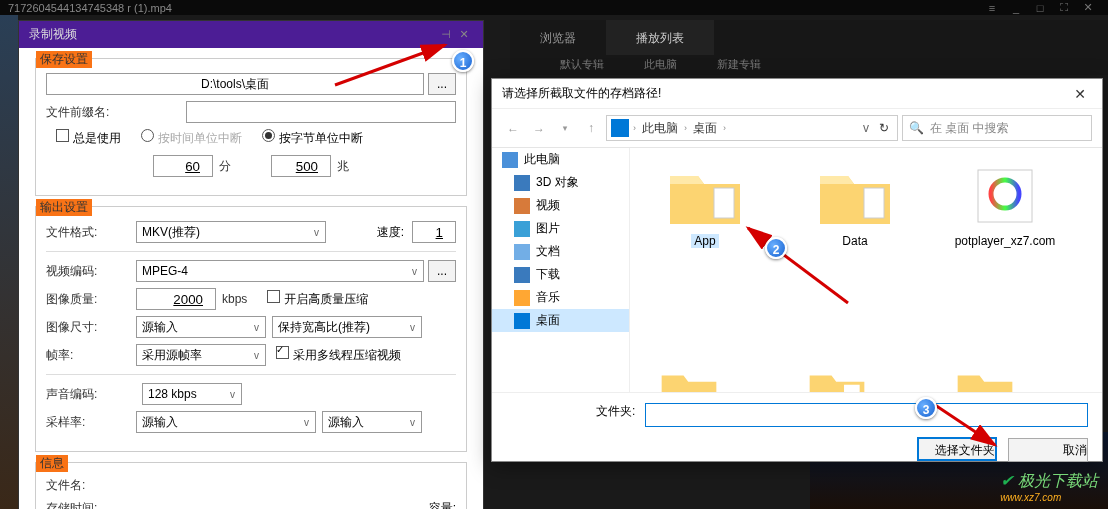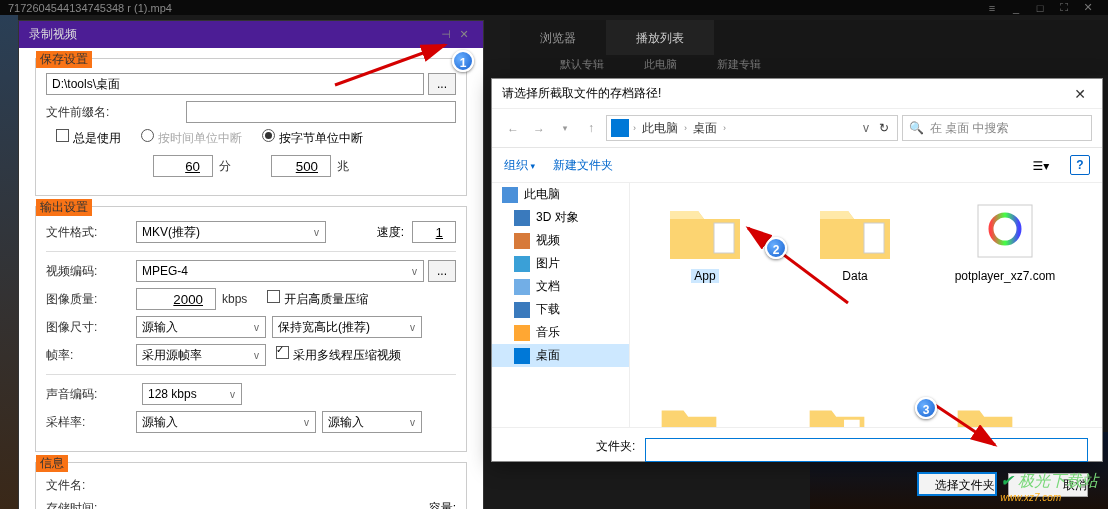--- a/index.html
+++ b/index.html
@@ -20,21 +20,21 @@
 
 .record-panel { position: absolute; top: 20px; left: 18px; width: 466px; height: 490px; background: #fff; border: 1px solid #333; }
 .record-titlebar { background: #4c1d95; color: #ddd; padding: 5px 10px; display: flex; align-items: center; }
 .record-titlebar .spacer { flex: 1; }
 .record-titlebar .tbtn { width: 18px; text-align: center; color: #888; font-size: 11px; }
 .record-body { padding: 10px 16px; background: #fff; }
 .fieldset { border: 1px solid #ccc; margin-bottom: 10px; padding: 8px 10px 12px; position: relative; }
 .fieldset-title { position: absolute; top: -8px; left: 0; background: #f97316; padding: 0 4px; color: #333; }
 .row { display: flex; align-items: center; margin: 6px 0; }
 .label { width: 90px; padding-right: 10px; color: #333; }
-.input-text { border: 1px solid #999; height: 22px; padding: 0 5px; background: #fff; font-size: 12px; }
+.input-text { border: 1px solid #999; height: 22px; padding: 0 5px; background: #fff; font-size: 12px; text-align: center; }
 .wide { flex: 1; }
 .btn-small { width: 28px; height: 22px; border: 1px solid #999; background: #f3f3f3; text-align: center; line-height: 20px; margin-left: 4px; }
 .radio-row { display: flex; align-items: center; gap: 20px; margin: 6px 0 8px 10px; }
 .checkbox, .radio { width: 13px; height: 13px; border: 1px solid #555; margin-right: 4px; display: inline-block; }
 .radio { border-radius: 50%; position: relative; }
 .radio.checked::after { content: ''; position: absolute; width: 7px; height: 7px; background: #333; border-radius: 50%; top: 2px; left: 2px; }
 .checkbox.checked::after { content: '✓'; font-size: 10px; position: absolute; top: -2px; left: 0; }
 .num-input { width: 60px; height: 22px; border: 1px solid #999; text-align: right; padding-right: 12px; position: relative; text-decoration: underline; }
 .select { border: 1px solid #999; height: 22px; padding: 0 20px 0 5px; background: #fff; position: relative; display: flex; align-items: center; }
 .select::after { content: 'v'; position: absolute; right: 6px; color: #666; font-size: 10px; }
@@ -250,27 +250,20 @@
       <span class="bc-sep">›</span>
       <span style="flex:1"></span>
       <span class="bc-item" style="color:#666">v</span>
       <span class="bc-item">↻</span>
     </div>
     <div class="search-box">
       <span class="sicon">🔍</span>
       <span>在 桌面 中搜索</span>
     </div>
   </div>
-  <div class="fd-toolbar">
-    <span class="tool-drop">组织</span>
-    <span class="tool-link">新建文件夹</span>
-    <span class="tool-spacer"></span>
-    <span class="tool-icon">☰▾</span>
-    <span class="tool-help">?</span>
-  </div>
   <div class="fd-body">
     <div class="fd-side">
       <div class="side-item root">
           <div class="side-ico ico-pc"></div>
           <span>此电脑</span>
         </div>
       <div class="side-item">
           <div class="side-ico ico-3d"></div>
           <span>3D 对象</span>
         </div>

